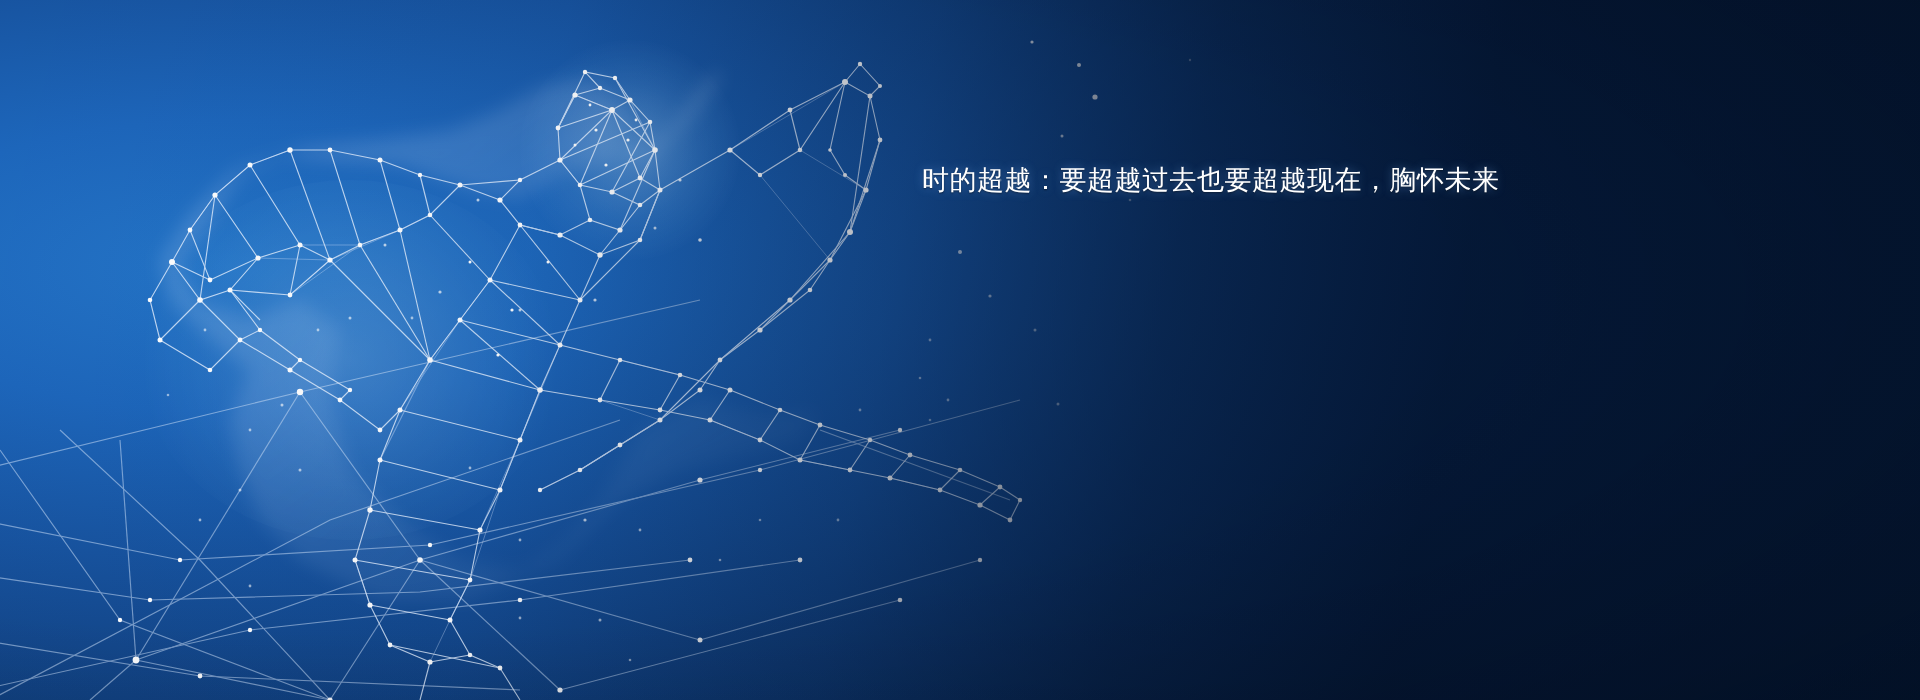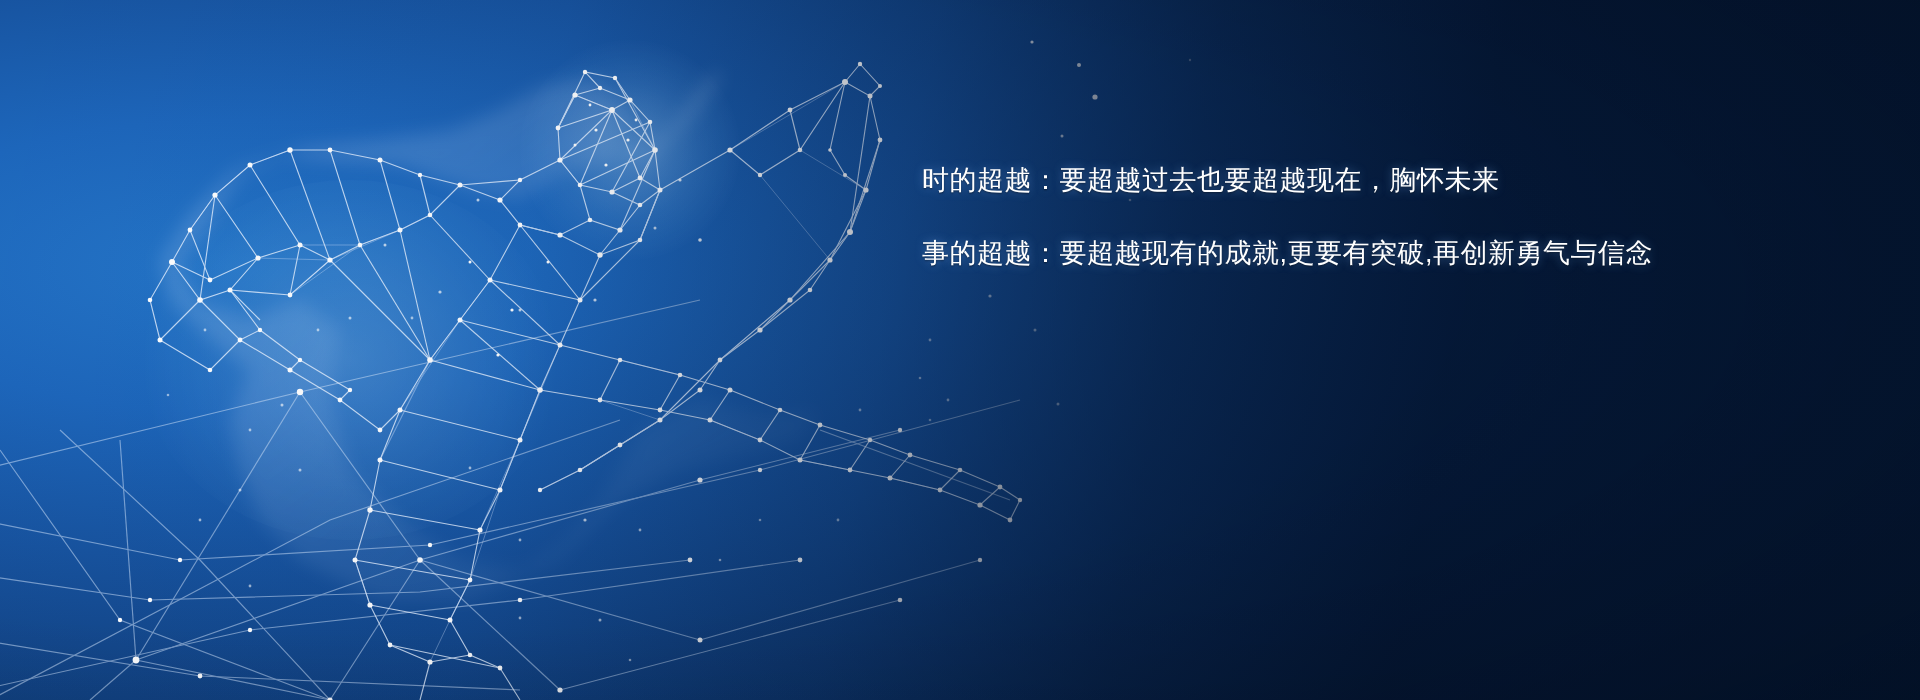--- a/index.html
+++ b/index.html
@@ -505,16 +505,15 @@
   </div>
 
   <div class="bg-overlay-right"></div>
   <div class="bg-vignette"></div>
 
   <div class="glow-soft" style="left:520px; top:40px; width:220px; height:220px; background:radial-gradient(circle, rgba(190,220,255,0.30) 0%, rgba(150,195,255,0.10) 45%, rgba(0,0,0,0) 72%);"></div>
   <div class="glow-soft" style="left:140px; top:180px; width:420px; height:360px; background:radial-gradient(circle, rgba(180,215,255,0.20) 0%, rgba(140,190,255,0.07) 50%, rgba(0,0,0,0) 75%);"></div>
 
   <div class="text-block">
     <p class="tagline">时的超越：要超越过去也要超越现在，胸怀未来</p>
-    <p class="tagline">事的超越：要超越现有的成就,更要有突破,再创新勇气与信念</p>
   </div>
 
 </div>
 
 </body></html>

